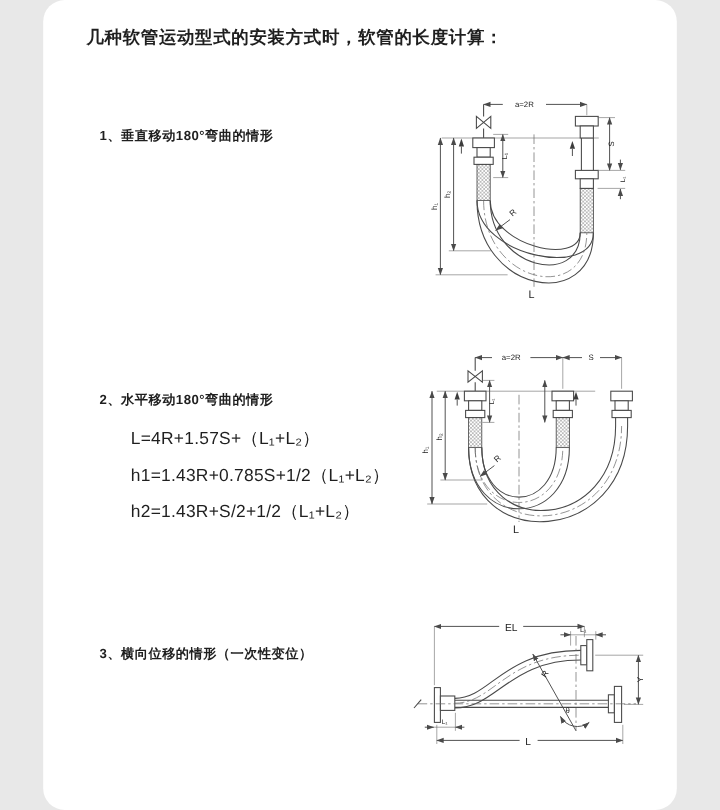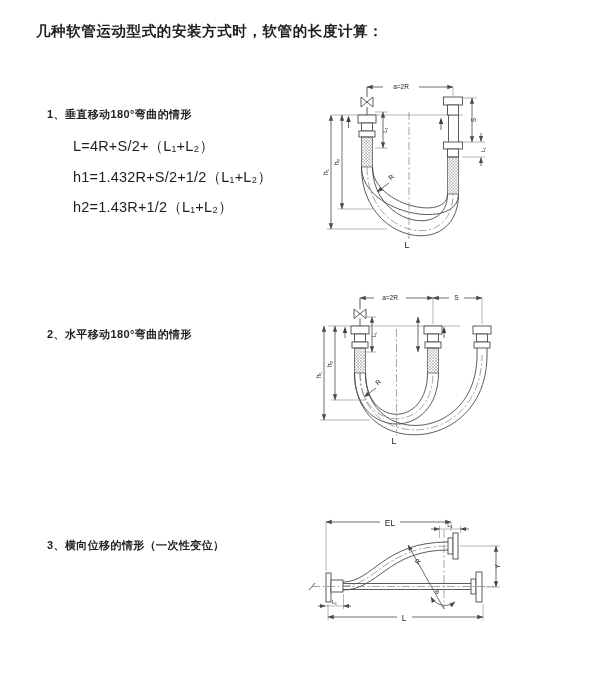--- a/index.html
+++ b/index.html
@@ -1,20 +1,21 @@
 <!DOCTYPE html>
 <html><head>
 <meta charset="utf-8">
 <style>
   html,body { margin:0; padding:0; background:#e8e8e8; }
   .page {
-    position:relative; width:600px; height:675px; margin:0 auto;
+    position:relative; width:528px; height:675px; margin:0 auto;
     background:#ffffff; overflow:hidden;
     font-family:"Liberation Sans","DejaVu Sans",sans-serif;
     color:#1f1f1f;
+    border-radius:18px;
   }
   .title {
     position:absolute; left:36px; top:22px;
     font-size:14.5px; font-weight:700; letter-spacing:0.6px;
   }
   .section { position:absolute; left:47px; width:300px; }
   .section .heading { font-size:11px; font-weight:700; letter-spacing:0.4px; line-height:20px; }
   .section .formulas { margin:7px 0 0 26px; }
   .section .formula { font-size:14.5px; line-height:30.5px; letter-spacing:0.2px; white-space:nowrap; }
   .s1 { top:104px; }
@@ -34,29 +35,29 @@
 </style>
 </head>
 <body>
 
 <div class="page">
 
   <div class="title">几种软管运动型式的安装方式时，软管的长度计算：</div>
 
   <div class="section s1">
     <div class="heading">1、垂直移动180°弯曲的情形</div>
-    <div class="formulas">
-      <div class="formula">L=4R+S/2+（L₁+L₂）</div>
-      <div class="formula">h1=1.432R+S/2+1/2（L₁+L₂）</div>
-      <div class="formula">h2=1.43R+1/2（L₁+L₂）</div>
-    </div>
   </div>
 
   <div class="section s2">
     <div class="heading">2、水平移动180°弯曲的情形</div>
+    <div class="formulas">
+      <div class="formula">L=4R+1.57S+（L₁+L₂）</div>
+      <div class="formula">h1=1.43R+0.785S+1/2（L₁+L₂）</div>
+      <div class="formula">h2=1.43R+S/2+1/2（L₁+L₂）</div>
+    </div>
   </div>
 
   <div class="section s3">
     <div class="heading">3、横向位移的情形（一次性变位）</div>
   </div>
 
   <svg class="diag d1" viewBox="0 0 285 185">
     <defs>
       <marker id="d1a" viewBox="0 0 10 10" refX="9" refY="5" markerWidth="8" markerHeight="8" orient="auto-start-reverse">
         <path d="M0,1.6 L9.5,5 L0,8.4 Z" fill="#4a4a4a"></path>

